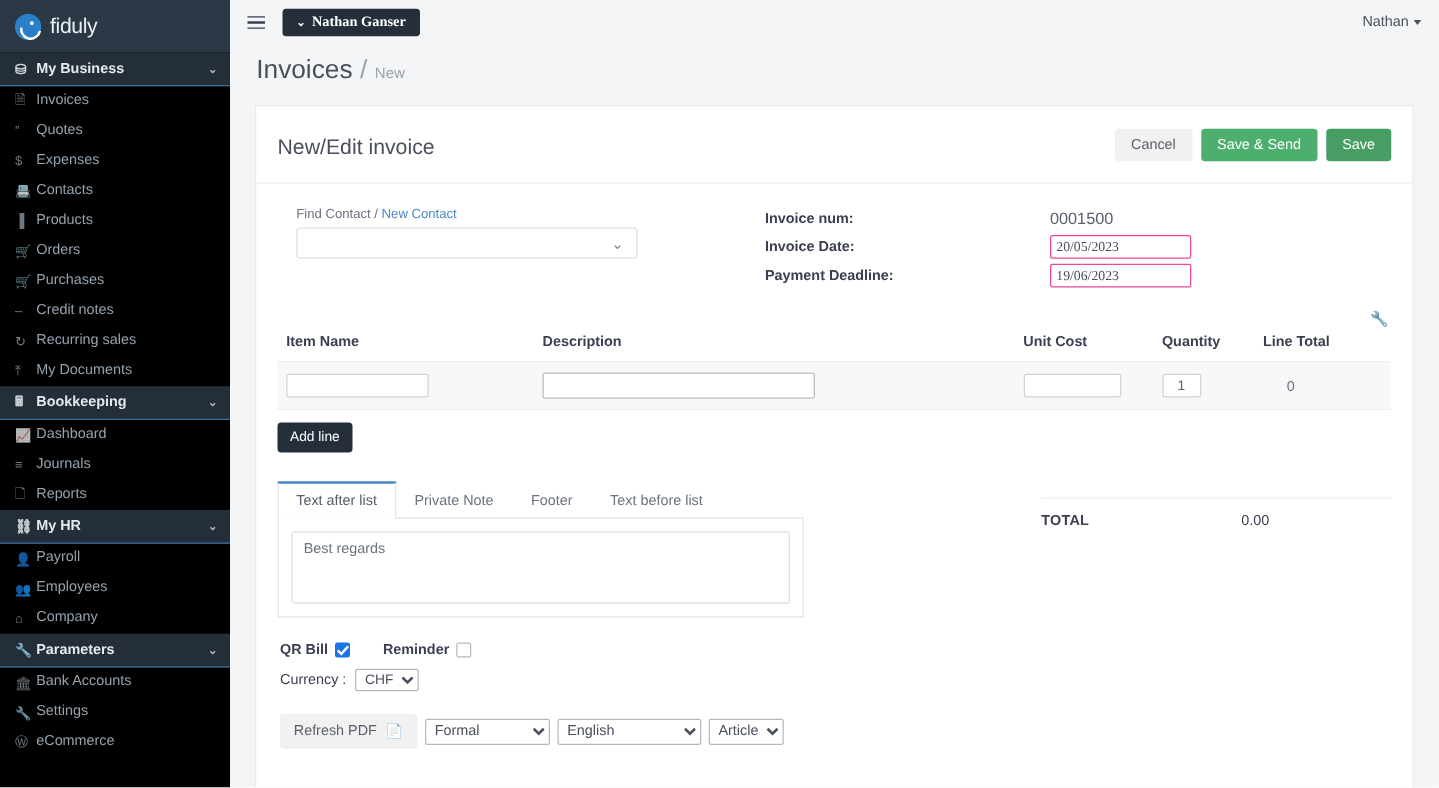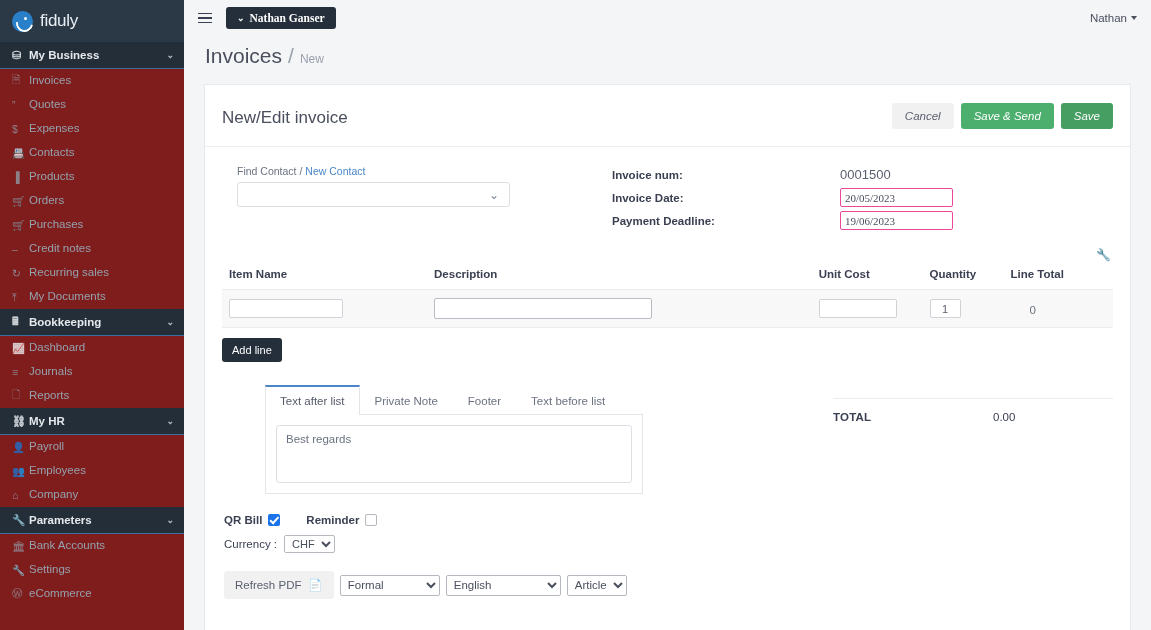--- a/index.html
+++ b/index.html
@@ -9,21 +9,21 @@
     font-family:"Liberation Sans", sans-serif;
     background:#f4f5f7;
     overflow:hidden;
     color:#3a3f51;
   }
   .app { display:flex; width:1151px; height:630px; }
 
   
   .sidebar {
     width:184px; min-width:184px; height:630px;
-    background:#7f1d1d;
+    background:#000000;
     overflow:hidden;
     position:relative;
   }
   .logo-row { height:42px; display:flex; align-items:center; padding-left:12px; gap:7px; background:#2b3946; }
   .logo-mark {
     width:21px; height:21px; border-radius:50%;
     background:#2a7fc9; position:relative; flex:none;
   }
   .logo-mark:before{
     content:""; position:absolute; left:4px; top:4px; width:13px; height:13px;
@@ -74,21 +74,21 @@
   .crumb .main { font-size:21px; color:#4a4f5e; font-weight:400; }
   .crumb .sep { font-size:21px; color:#9aa0ad; font-weight:300; }
   .crumb .sub { font-size:12px; color:#9aa0ad; }
 
   .card {
     margin:16px 20px 0 20px; background:#fff; border:1px solid #e8e9ec;
     min-height:600px; padding:18px 17px 0 17px;
   }
   .card-head { display:flex; align-items:center; }
   .card-title { font-size:17px; color:#4a4f5e; font-weight:400; flex:1; padding-top:3px;}
-  .btn { border:none; border-radius:3px; font-size:11.5px; padding:7px 13px; cursor:pointer; font-family:"Liberation Sans",sans-serif;font-style:italic; }
+  .btn { border:none; border-radius:3px; font-size:11.5px; padding:7px 13px; cursor:pointer; font-family:"Liberation Sans",sans-serif; }
   .btn-cancel { background:#f1f1f1; color:#5a5f6e; }
   .btn-save-send { background:#4caf6d; color:#fff; margin-left:7px; }
   .btn-save { background:#479e62; color:#fff; margin-left:7px; }
   .hr { height:1px; background:#edeef0; margin:17px -17px 0 -17px; }
 
   .meta { display:flex; padding-top:18px; }
   .meta-left { width:300px; padding-left:15px; }
   .lbl-find { font-size:10.5px; color:#6b7280; margin-bottom:5px; }
   .lbl-find a { color:#4a86c7; text-decoration:none; }
   .sel-contact {
@@ -127,21 +127,21 @@
   .in-qty  { width:31px; height:19px; border:1px solid #cfd3d8; border-radius:2px; background:#fff;
              text-align:center; font-size:11px; color:#5a5f6e; font-family:"Liberation Sans",sans-serif; }
   .lt-val { font-size:11.5px; color:#6b7280; padding-left:19px; }
 
   .btn-addline {
     margin-top:10px; background:#242f3b; color:#fff; font-size:11px;
     padding:6px 10px; border:none; border-radius:3px; cursor:pointer; font-family:"Liberation Sans",sans-serif;
   }
 
   .lower { display:flex; margin-top:22px; }
-  .lower-left { width:452px;margin-left:43px; }
+  .lower-left { width:452px; }
   .tabs { display:flex; border-bottom:1px solid #e2e4e7; }
   .tab {
     font-size:11.5px; color:#6b7280; padding:9px 14px 8px 14px; cursor:pointer;
     border:1px solid transparent; border-bottom:none; position:relative; top:1px;
   }
   .tab.active {
     color:#555b69; background:#fff; border-color:#e2e4e7; border-bottom-color:#fff;
     border-top:2px solid #4a86c7; padding-top:8px;
   }
   .tabs-body { border:1px solid #e2e4e7; border-top:none; padding:10px; }

